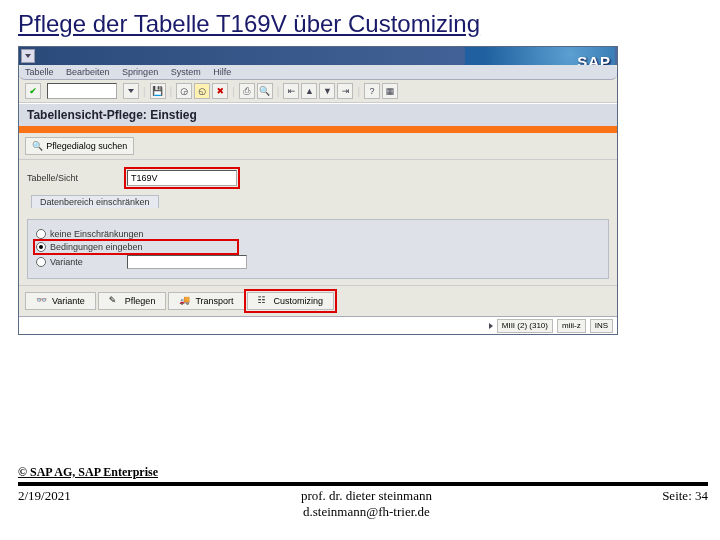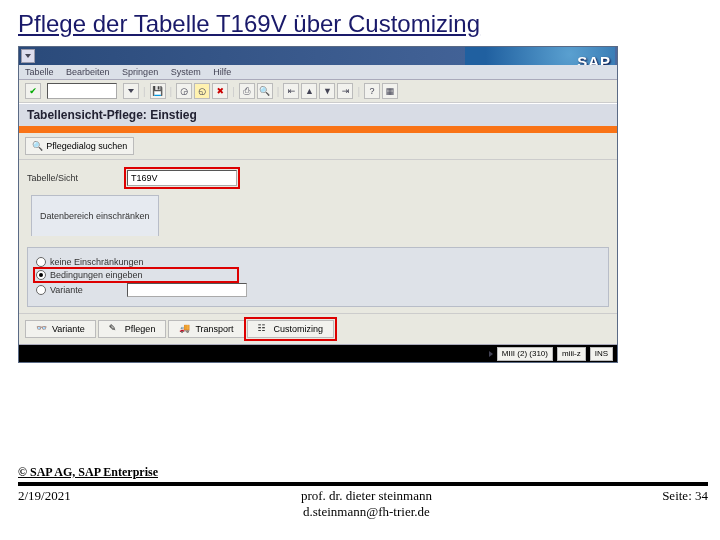--- a/index.html
+++ b/index.html
@@ -6,47 +6,47 @@
   html, body { width: 720px; height: 540px; font-family: Arial, sans-serif; background: #fff; }
   .slide { width: 720px; height: 540px; position: relative; padding: 10px 18px 0 18px; }
   .slide-title { font-size: 24px; color: #1a1a6a; text-decoration: underline; margin-bottom: 8px; }
   .sap-window { width: 600px; border: 1px solid #5a6a85; background: #e8e8e0; font-size: 10px; position: relative; }
   .titlebar { height: 18px; background: linear-gradient(to right, #2a4a7a, #4a6aa0); display: flex; align-items: center; justify-content: space-between; padding: 0 2px; }
   .titlebar-left { display: flex; gap: 2px; }
   .titlebar-btn { width: 14px; height: 14px; background: #dde; border: 1px solid #99a; display: flex; align-items: center; justify-content: center; }
   .titlebar-right { width: 150px; height: 18px; position: relative; overflow: hidden; }
   .sap-logo { position: absolute; right: 4px; top: 6px; font-weight: bold; color: #fff; font-size: 15px; letter-spacing: 1px; text-shadow: 1px 1px 2px #003; }
   .sap-bg { position:absolute; right:0; top:0; width:150px; height:18px; background: radial-gradient(circle at 70% 40%, #5aa0d0 0%, #2060a0 80%); }
-  .menubar { background: #dbe0e8; border-bottom: 1px solid #aab; padding: 2px 6px; color: #445; font-size: 9px; }
+  .menubar { background: #dbe0e8; border-bottom: 1px solid #aab; padding: 2px 6px; color: #445; font-size: 9px; border-radius: 6px; }
   .menubar span { margin-right: 10px; }
   .toolbar { background: #e8e8e0; border-bottom: 1px solid #ccc; padding: 3px 6px; display: flex; align-items: center; gap: 2px; }
   .tbtn { width: 16px; height: 16px; border: 1px solid #bbb; background: #f2f2ee; display: inline-flex; align-items: center; justify-content: center; font-size: 9px; color: #445; }
   .tbtn.green { color: #0a0; }
   .tbtn.yellow { background: #fff2b0; }
   .tbtn.red { color:#c00; }
   .cmd-field { width: 70px; height: 16px; background: #fff; border: 1px inset #aaa; margin: 0 4px; }
   .subtitle-bar { background: #d8dce5; border-top: 1px solid #fff; border-bottom: 7px solid #f97316; padding: 4px 8px; font-weight: bold; font-size: 12px; color: #223; }
   .catalog-row { padding: 4px 6px; display: flex; align-items: center; gap: 4px; border-bottom: 1px solid #ccc; background:#e8e8e0; }
   .catalog-btn { background: #f2f2ee; border: 1px solid #bbb; padding: 1px 6px; height: 18px; display: inline-flex; align-items: center; gap: 3px; font-size: 9px; }
   .body-area { padding: 10px 8px 6px 8px; background: #e8e8e0; }
   .field-row { display: flex; align-items: center; margin-bottom: 8px; }
   .field-label { width: 100px; font-size: 9px; color: #333; }
   .field-input { width: 110px; height: 16px; background: #fff; border: 1px inset #aaa; padding: 0 3px; font-size: 9px; display:flex; align-items:center;text-align:center; }
   .highlight-red { outline: 2px solid #d00; outline-offset: 1px; }
   .groupbox { border: 1px solid #b8bdc8; background: #dee2e8; margin-top: 12px; }
-  .group-tab { display:inline-block; background:#e6eaf0; border:1px solid #b8bdc8; border-bottom:none; padding:15px 8px; font-size:9px; color:#333; position:relative; top:1px; left:4px;}
+  .group-tab { display:inline-block; background:#e6eaf0; border:1px solid #b8bdc8; border-bottom:none; padding:1px 8px; font-size:9px; color:#333; position:relative; top:1px; left:4px;}
   .group-body { padding: 6px 8px; }
   .radio-row { display: flex; align-items: center; gap: 4px; margin: 3px 0; font-size: 9px; color: #333; }
   .radio { width: 10px; height: 10px; border: 1px solid #666; border-radius: 50%; background: #fff; display: inline-flex; align-items:center; justify-content:center;}
   .radio .dot { width:4px; height:4px; background:#000; border-radius:50%; }
   .radio-input { width: 120px; height: 14px; background: #fff; border: 1px inset #aaa; }
   .bottom-btnrow { display: flex; align-items: center; gap: 2px; padding: 6px; background:#e8e8e0; border-top:1px solid #ccc;}
   .act-btn { background: #f2f2ee; border: 1px solid #bbb; padding: 2px 10px; height: 18px; display: inline-flex; align-items: center; gap: 4px; font-size: 9px;}
   .act-icon { width: 12px; height: 12px; display:inline-block;}
-  .status-bar { background: #000000; border-top: 1px solid #aab; padding: 2px 4px; display:flex; justify-content:flex-end; align-items:center; gap:4px; height:18px;}
+  .status-bar { background: #ffffff; border-top: 1px solid #aab; padding: 2px 4px; display:flex; justify-content:flex-end; align-items:center; gap:4px; height:18px;}
   .status-seg { background:#f2f2ee; border:1px solid #bbb; padding:0 4px; height:14px; font-size:8px; display:inline-flex; align-items:center;}
   .tri { display:inline-block; width:0; height:0; border-left:3px solid transparent; border-right:3px solid transparent; border-top:4px solid #445;}
   .tri-r { display:inline-block; width:0; height:0; border-top:3px solid transparent; border-bottom:3px solid transparent; border-left:4px solid #445;}
   .slide-footer { position: absolute; bottom: 20px; left: 18px; right: 12px; font-family: Liberation Serif, serif; }
   .copyright { font-size: 12px; font-weight: bold; text-decoration: underline; color: #000; margin-bottom: 2px; }
   .footer-row { border-top: 4px solid #000000; display: flex; justify-content: space-between; align-items: flex-start; font-size: 13px; padding-top: 2px;}
   .foot-center { text-align: center; }
   .sep { color:#ccc; margin:0 2px;}
 </style>
 </head>

